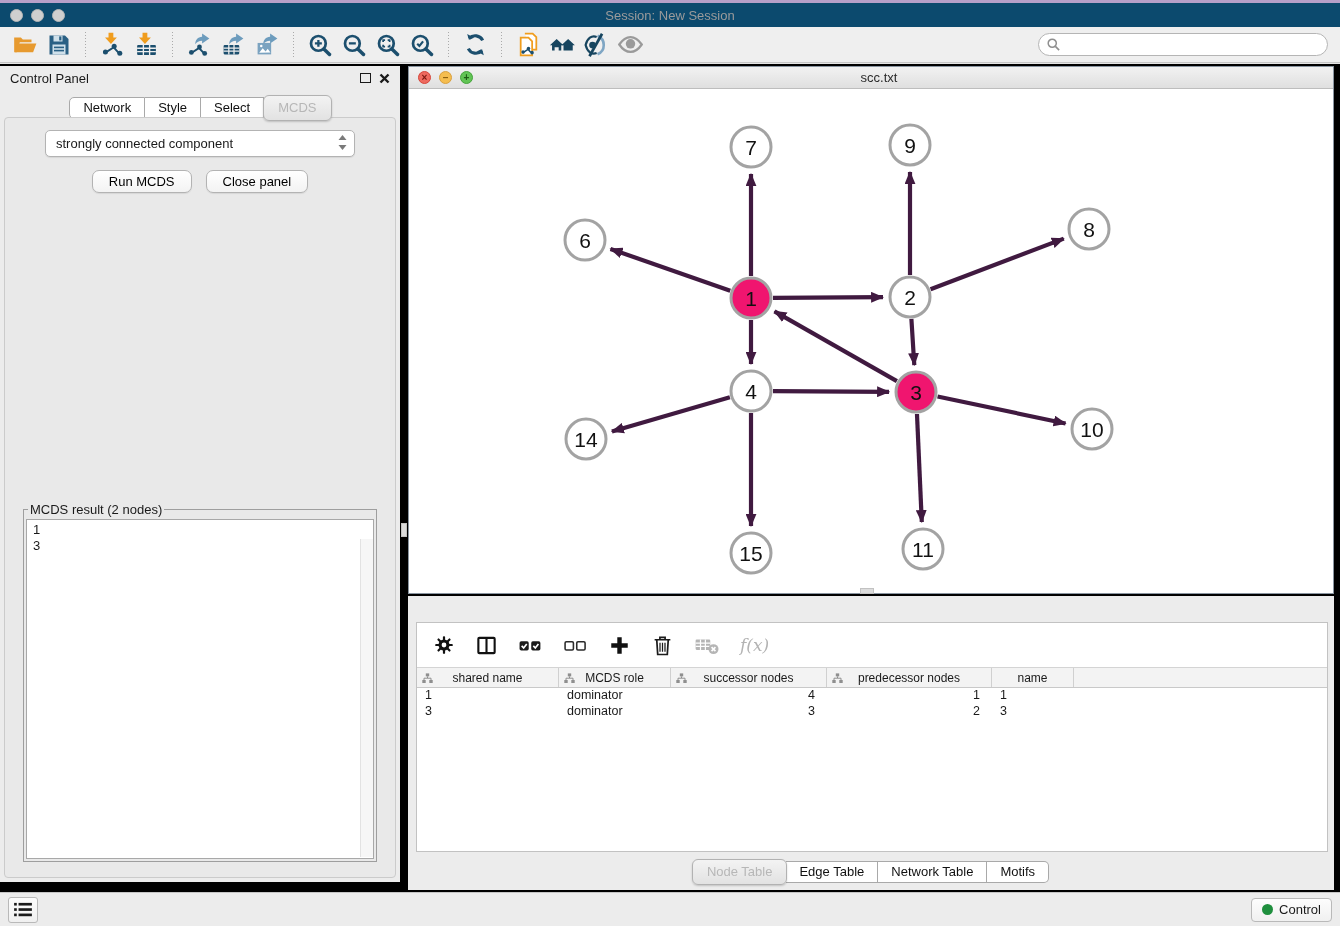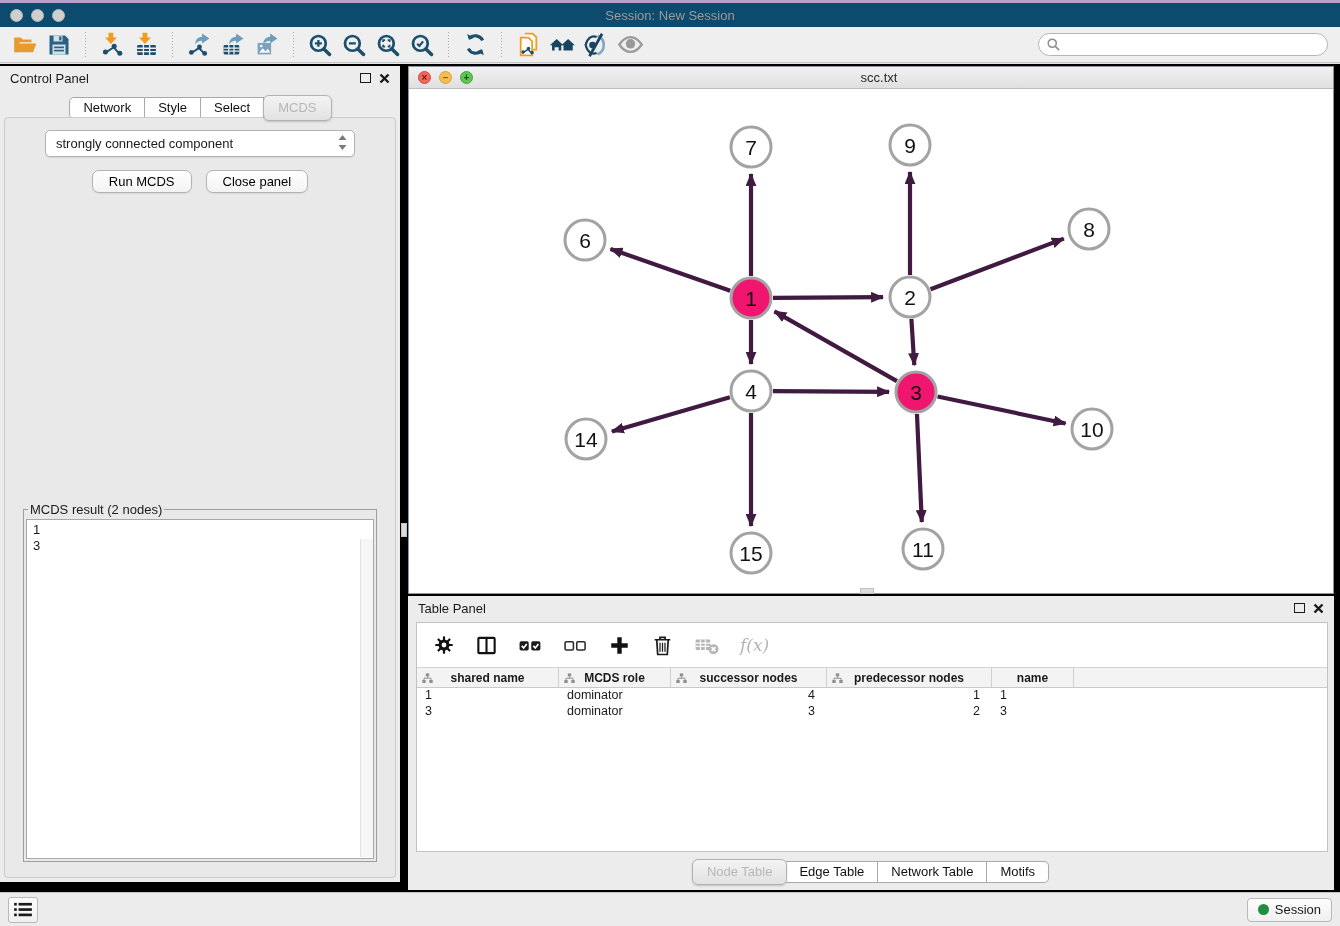--- a/index.html
+++ b/index.html
@@ -79,21 +79,21 @@
   
   .table-panel{position:absolute;left:408px;top:532px;width:926px;height:294px;background:#ececec;}
   .tp-content{position:absolute;left:8px;right:6px;top:26px;bottom:38px;background:#fff;
               border:1px solid #c2c2c2;overflow:hidden;}
   .tp-toolbar{height:44px;display:flex;align-items:center;gap:20px;padding-left:16px;}
   .tp-tbtn{display:flex;align-items:center;justify-content:center;}
   .fx-label{font-family:"DejaVu Serif",serif;font-style:italic;font-size:17px;color:#b3b3b3;}
   .grid-header{display:flex;border-top:1px solid #d4d4d4;border-bottom:1px solid #c9c9c9;
                background:#f3f3f3;height:21px;}
   .ghc{position:relative;display:flex;align-items:center;justify-content:center;font-size:12px;
-       border-right:1px solid #d0d0d0;height:100%;font-weight:bold;}
+       border-right:1px solid #d0d0d0;height:100%;}
   .ghc .hdr-icon{position:absolute;left:5px;top:5px;}
   .grid-row{display:flex;height:16px;font-size:12.5px;}
   .gc{overflow:hidden;white-space:nowrap;}
   .gc.left{text-align:left;padding-left:8px;}
   .gc.right{text-align:right;padding-right:12px;}
   
   .tp-tabs{position:absolute;left:0;right:0;bottom:7px;display:flex;justify-content:center;}
   
   .statusbar{position:absolute;left:0;top:892px;width:100%;height:34px;background:#ececec;
              border-top:1px solid #c5c5c5;display:flex;align-items:center;padding:0 8px;}
@@ -398,29 +398,20 @@
               <circle cx="514" cy="460" r="20" fill="#ffffff" stroke="#a3a3a3" stroke-width="3"></circle>
               <text x="514" y="460" dy="0.36em" text-anchor="middle" font-size="21" font-family="&quot;Liberation Sans&quot;,sans-serif" fill="#111111">11</text>
             </g>
           </svg>
       </div>
     </div>
 
     <div class="splitter-h-handle"></div>
 
     <div class="table-panel">
-      <div class="panel-header">
-        <span class="panel-title">Table Panel</span>
-        <span class="panel-hdr-icons">
-          <span class="float-icon"></span>
-          <svg width="11" height="11" viewBox="0 0 11 11">
-            <path d="M1.5 1.5 9.5 9.5M9.5 1.5 1.5 9.5" stroke="#1a1a1a" stroke-width="2.4"></path>
-            </svg>
-        </span>
-      </div>
       <div class="tp-content">
         <div class="tp-toolbar">
           <span class="tp-tbtn">
             <svg width="22" height="22" viewBox="0 0 24 24">
               <g fill="#111">
                 <rect x="10.8" y="2.4" width="2.4" height="19.2" rx="1"></rect>
                 <rect x="10.8" y="2.4" width="2.4" height="19.2" rx="1" transform="rotate(45 12 12)"></rect>
                 <rect x="10.8" y="2.4" width="2.4" height="19.2" rx="1" transform="rotate(90 12 12)"></rect>
                 <rect x="10.8" y="2.4" width="2.4" height="19.2" rx="1" transform="rotate(135 12 12)"></rect>
                 <circle cx="12" cy="12" r="6"></circle>
@@ -564,16 +555,16 @@
             <rect x="5" y="1" width="15" height="3"></rect>
           <rect x="0" y="7" width="3" height="3"></rect>
             <rect x="5" y="7" width="15" height="3"></rect>
           <rect x="0" y="13" width="3" height="3"></rect>
             <rect x="5" y="13" width="15" height="3"></rect>
           </g>
         </svg>
     </div>
     <div class="sb-btn memory-btn">
       <span class="mem-dot"></span>
-      <span>Session</span>
+      <span>Control</span>
     </div>
   </div>
 </div>
 
 </body></html>

